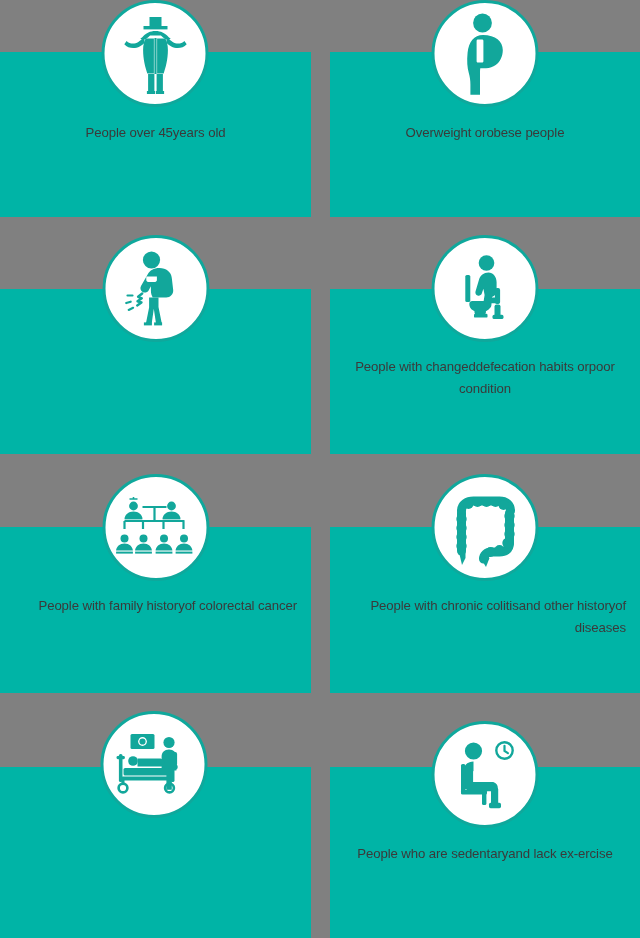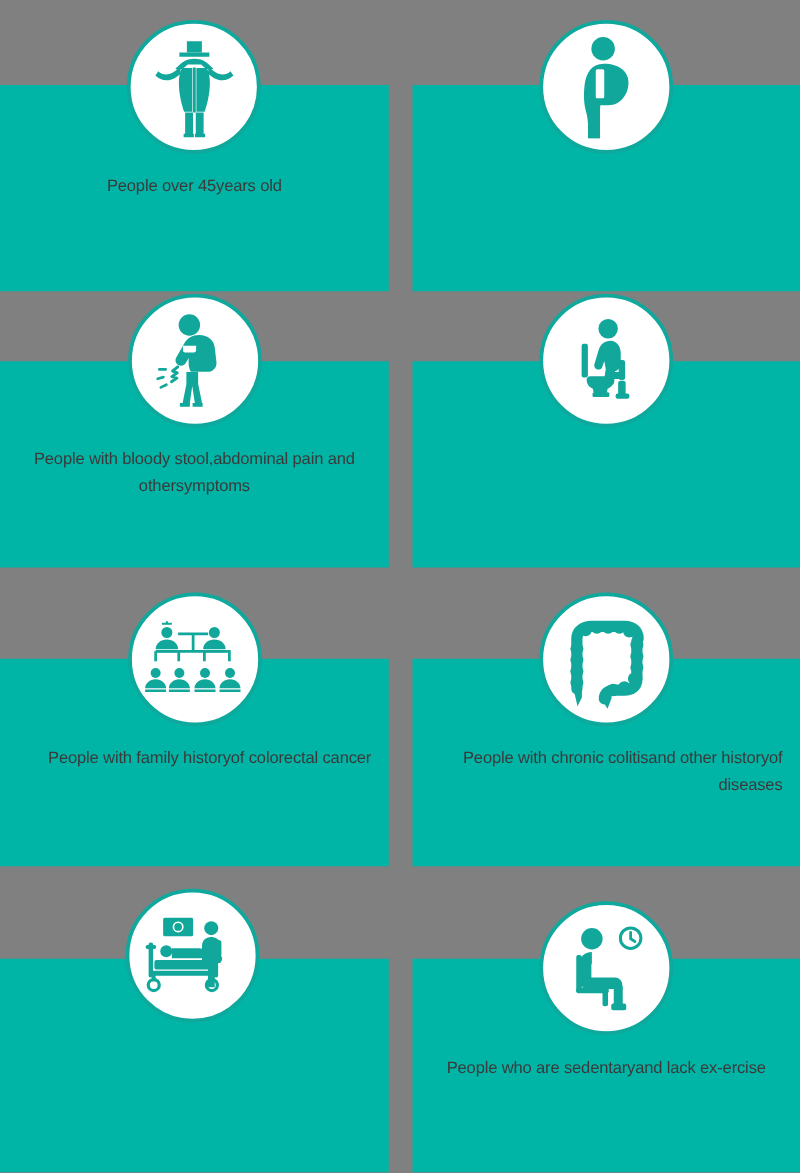--- a/index.html
+++ b/index.html
@@ -50,21 +50,21 @@
     text-align: center;
     color: #3a3a3a;
     font-size: 13.2px;
     line-height: 22px;
     letter-spacing: -0.1px;
     padding: 0 14px;
     box-sizing: border-box;
     font-weight: 400;
   }
   
-  .row1 .card { top: 68px; height: 165px; padding-left: 28px; }
+  .row1 .card { top: 52px; height: 165px; padding-left: 28px; }
   .row2 .card { top: 289px; height: 165px; }
   .row3 .card { top: 527px; height: 166px; }
   .row4 .card { top: 767px; height: 171px; }
 
   .col-left  { left: 0px;   width: 311px; }
   .col-right { left: 330px; width: 310px; }
 
   
   .row1 .card-icon { top: -52px; }
   .row2 .card-icon { top: -54px; }
@@ -112,59 +112,60 @@
     <div class="card c2 col-right">
       <div class="card-icon">
         <svg width="60" height="82" viewBox="0 0 60 82" aria-hidden="true">
           <g fill="#12a79b">
             <circle cx="27" cy="10" r="9.4"></circle>
             <path d="M27.5 22c-9 0-14.2 6.6-15.4 17.6-.9 8.6-.3 15 1.2 20.5 1 3.8 1.6 7.4 1.6 11.3v10.4h9.6V58.8c0-1.2.1-2.4.3-3.6h5.8c3.6 0 6.9-1.1 9.6-3.1 4.6-3.4 7.1-9 7.1-15.1 0-8.6-7.2-15-19.8-15z"></path>
             <path d="M22.4 26.4h4.2c.7 0 1.3.6 1.3 1.3v20.6c0 .7-.6 1.3-1.3 1.3h-4.2c-.7 0-1.3-.6-1.3-1.3V27.7c0-.7.6-1.3 1.3-1.3z" fill="#ffffff"></path>
           </g>
         </svg>
       </div>
+      <div class="card-label">Overweight orobese people</div>
     </div>
   </div>
 
   <div class="row2">
 
     <div class="card c3 col-left">
       <div class="card-icon">
         <svg width="80" height="80" viewBox="0 0 80 80" aria-hidden="true">
           <g fill="#12a79b">
             <circle cx="36" cy="11" r="8.6"></circle>
             <path d="M44 19c-5.8 0-9.6 2.4-11.9 6.4l-6.6 11.6c-1.2 2.1-.5 4.8 1.6 6 2.1 1.2 4.8.5 6-1.6l2.3-4.1v4.2c0 2.6.6 4.9 1.8 6.9h13.5c4.1 0 7.3-3.4 7-7.5L56.3 29C55.7 22.9 50.6 19 44 19z"></path>
             <path d="M30.8 27.6h10.6v3.5c0 1-.8 1.8-1.8 1.8h-7c-1 0-1.8-.8-1.8-1.8z" fill="#ffffff"></path>
             <path d="M37.2 48.6h-3.6v9.8l-3.2 16h5.8l2.1-14.6 2.2 14.6h5.8l-3.3-16.4v-9.4z"></path>
             <rect x="28.4" y="73.4" width="8" height="3"></rect>
             <rect x="38.6" y="73.4" width="8" height="3"></rect>
             <path d="M26.7 44.5l-4.1 3.3 3.7 1.5-4.3 3 4 1.2-4.3 2.9" stroke="#12a79b" stroke-width="2.4" fill="none" stroke-linecap="round" stroke-linejoin="round"></path>
             <path d="M17 46.5h-5M15.2 52.7l-4.5 1.3M17.6 58.8l-4.4 2.1" stroke="#12a79b" stroke-width="2.2" fill="none" stroke-linecap="round"></path>
           </g>
         </svg>
       </div>
-      <div class="card-label">People with bloody stool,abdominal pain and othersymptoms</div>
     </div>
 
     <div class="card c4 col-right">
       <div class="card-icon">
         <svg width="76" height="76" viewBox="0 0 76 76" aria-hidden="true">
           <g fill="#12a79b">
             <circle cx="39" cy="12" r="7.8"></circle>
             <path d="M41 21.5c-4.8 0-8.2 2.8-9.6 7.4l-3.4 11.5c-.5 1.7.4 3.5 2.1 4.1 1.7.6 3.6-.3 4.2-2l1.6-4.8 1.2 6.4-1.5 9.4c-.3 2 1.2 3.8 3.2 3.8h1.9c1.7 0 3.1-1.3 3.2-3l.6-8.3c2.7-.8 4.6-3.3 4.6-6.2v-8.6c0-5.5-3.7-9.7-8.1-9.7z"></path>
             <rect x="40.8" y="46.6" width="11.5" height="5.6" rx="1.5"></rect>
             <rect x="47.4" y="37" width="5.2" height="16" rx="2"></rect>
             <rect x="47" y="53.5" width="6" height="13" rx="2"></rect>
             <rect x="45" y="63.8" width="11" height="4.2" rx="1.6"></rect>
             <path d="M24.7 50c-1.6 0-2.9 1.3-2.9 2.9 0 2.6 1.4 5 3.6 6.3l1.6 1v1.2c0 1.2 1 2.2 2.2 2.2h7c1.2 0 2.2-1 2.2-2.2v-1.2l1.6-1c2.2-1.3 3.6-3.7 3.6-6.3 0-1.6-1.3-2.9-2.9-2.9z"></path>
             <rect x="26.5" y="62.8" width="13.5" height="3.8" rx="1.2"></rect>
             <rect x="17.8" y="24" width="5" height="27" rx="1.6"></rect>
           </g>
         </svg>
       </div>
+      <div class="card-label">People with changeddefecation habits orpoor condition</div>
     </div>
   </div>
 
   <div class="row3">
 
     <div class="card c5 col-left">
       <div class="card-icon">
         <svg width="86" height="66" viewBox="0 0 86 66" aria-hidden="true">
           <g fill="#12a79b">
 

